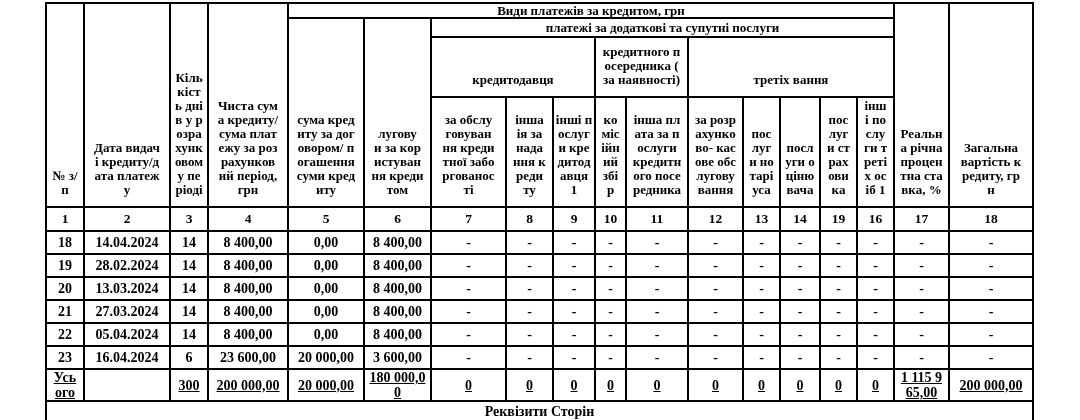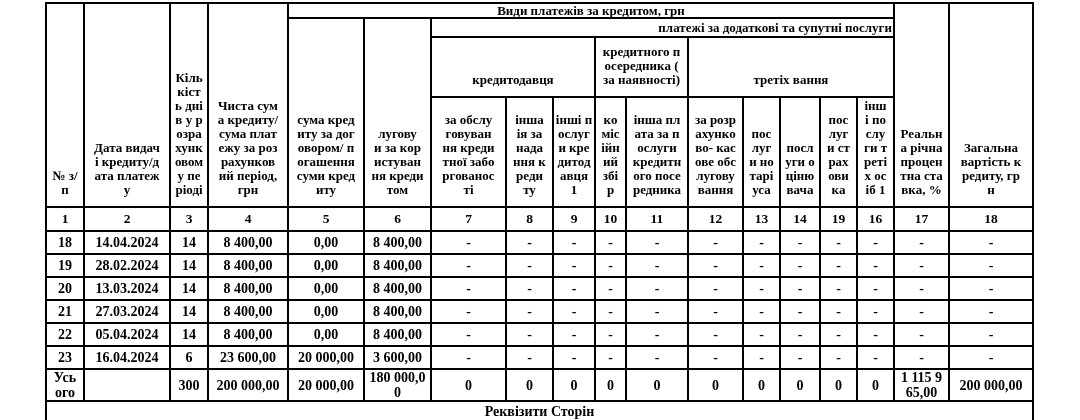--- a/index.html
+++ b/index.html
@@ -25,28 +25,28 @@
     white-space: pre-line;
     padding: 0 1px;
     font-size: 13px;
     line-height: 14px;
     overflow: hidden;
   }
   td.vb { vertical-align: bottom; padding-bottom: 9px; }
   tr.hA { height: 15px; }
   tr.hA td.grp { line-height: 13px; vertical-align: middle; }
   tr.hB { height: 19px; }
-  tr.hB td.grp { vertical-align: middle; text-align: right; }
+  tr.hB td.grp { vertical-align: middle; }
   tr.hC { height: 60px; }
   tr.hD { height: 110px; }
   tr.numrow { height: 24px; }
   tr.numrow td { font-size: 13.5px; }
   tbody.data tr { height: 23px; }
   tbody.data td, tr.totalrow td { font-size: 14px; line-height: 15px; }
-  tr.totalrow { height: 32px; }
+  tr.totalrow { height: 32px; text-decoration: underline; }
   tr.foot { height: 30px; }
   tr.foot td { vertical-align: top; padding-top: 3px; font-size: 14px; }
 </style>
 </head>
 <body>
 
 <div class="page">
   <table class="schedule">
     <colgroup>
       <col style="width:38px">

